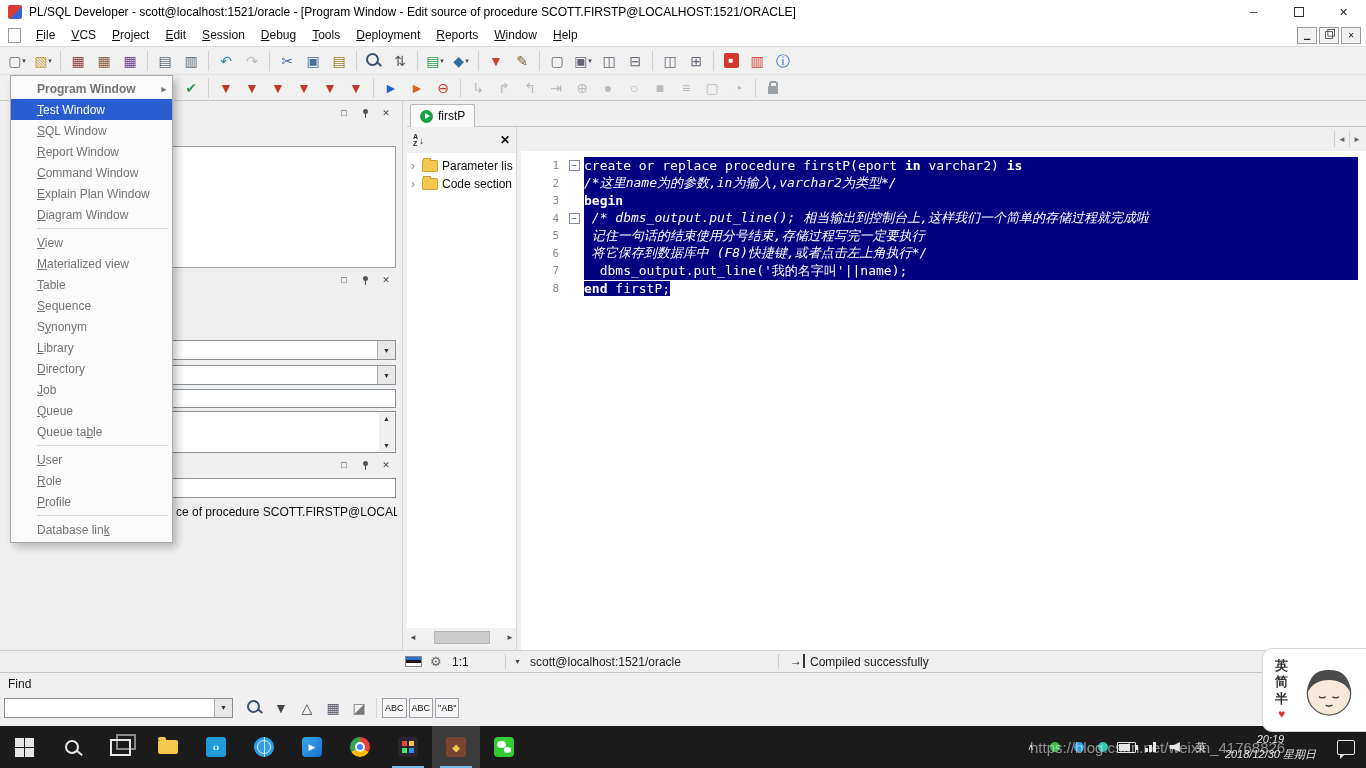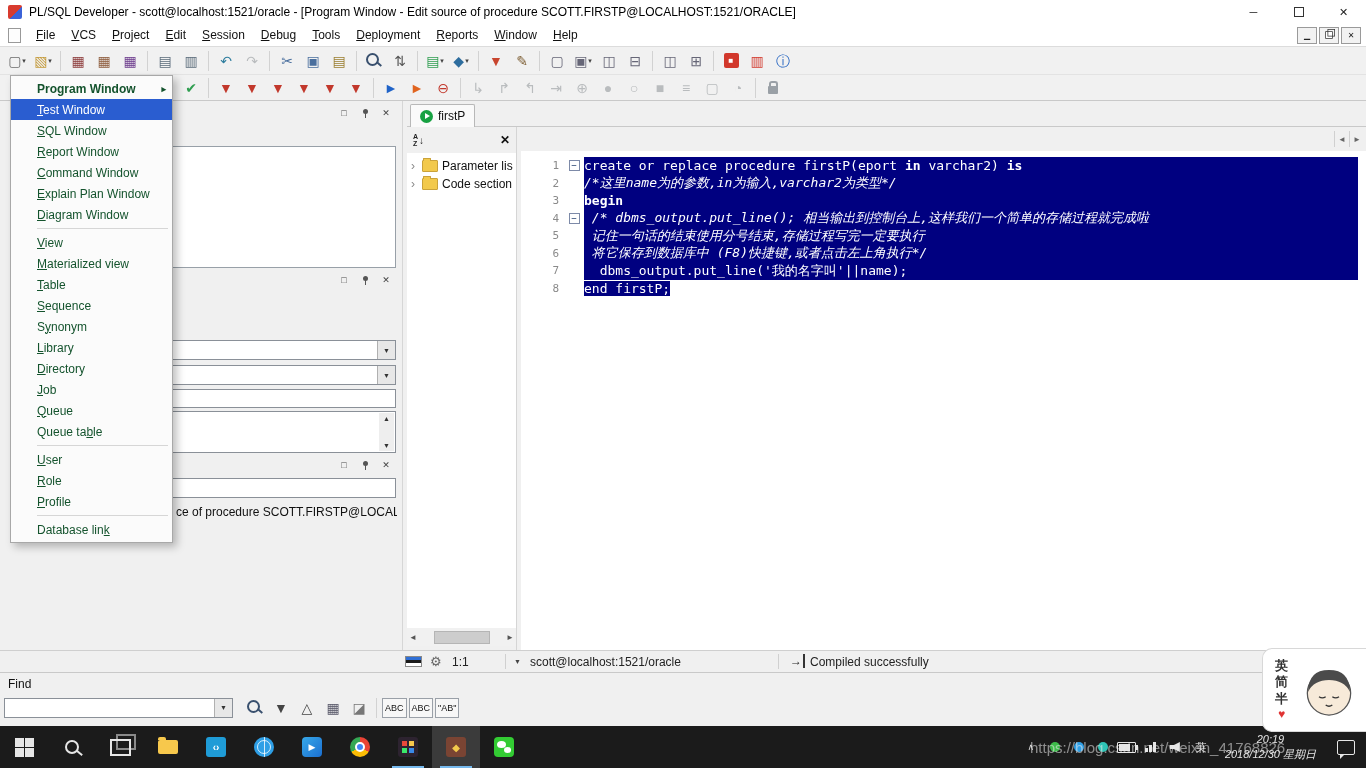--- a/index.html
+++ b/index.html
@@ -142,21 +142,21 @@
   .net i{width:3px;background:#e6e6e6;}
   .net i:nth-child(1){height:4px;} .net i:nth-child(2){height:7px;} .net i:nth-child(3){height:10px;}
   .vol{width:10px;height:10px;background:#e6e6e6;clip-path:polygon(0 30%,40% 30%,100% 0,100% 100%,40% 70%,0 70%);}
   .clk{flex-direction:column;line-height:1.35;padding:0 10px;width:auto;white-space:nowrap;font-style:italic;}
   .acenter{width:16px;height:13px;border:1.5px solid #e6e6e6;border-radius:2px;position:relative;}
   .acenter::after{content:"";position:absolute;left:2px;bottom:-5px;border-top:4px solid #e6e6e6;border-right:4px solid transparent;}
   #traychev{font-size:9px;color:#ddd;}
 
   
   #dropmenu{position:absolute;left:10px;top:75px;width:163px;background:#fbfbfb;border:1px solid #a8a8a8;box-shadow:4px 4px 8px rgba(0,0,0,.25);padding:2px 0;z-index:50;box-sizing:border-box;}
-  .menurow{height:21px;display:flex;align-items:center;padding:0 8px 0 26px;position:relative;color:#14532d;white-space:nowrap;}
+  .menurow{height:21px;display:flex;align-items:center;padding:0 8px 0 26px;position:relative;color:#737373;white-space:nowrap;}
   .menurow.sel{background:#2a5dd0;color:#fff;}
   .menurow.bold{font-weight:bold;}
   .menurow .sub{position:absolute;right:6px;font-size:9px;}
   .menusep{height:1px;background:#d6d6d6;margin:3px 4px 3px 26px;}
 
   
   #watermark{position:absolute;left:1030px;top:739px;font-size:15px;color:rgba(235,235,235,.55);z-index:90;pointer-events:none;white-space:nowrap;}
   #sticker{position:absolute;right:0;top:648px;width:104px;height:84px;background:#fff;border:1px solid #d8d8d8;border-right:none;border-radius:10px 0 0 10px;z-index:80;display:flex;align-items:center;justify-content:space-around;padding:4px;box-sizing:border-box;}
   .schars{display:flex;flex-direction:column;align-items:center;font-size:13px;font-weight:bold;color:#333;line-height:1.25;}
   .sheart{color:#e03333;font-size:12px;}
@@ -517,21 +517,21 @@
           <span class="ctext selfull"><span style="font-style: italic;"> 将它保存到数据库中 (F8)快捷键,或者点击左上角执行*/</span></span>
         </div>
         <div class="cline">
           <span class="cnum">7</span>
           <span class="cfold"></span>
           <span class="ctext selfull"><span>  dbms_output.put_line(</span><span>'我的名字叫'</span><span>||name);</span></span>
         </div>
         <div class="cline">
           <span class="cnum">8</span>
           <span class="cfold"></span>
-          <span class="ctext seltext"><span style="font-weight: normal;">end</span><span> firstP;</span></span>
+          <span class="ctext seltext"><span style="font-weight: bold;">end</span><span> firstP;</span></span>
         </div>
       </div>
   </div>
 
   <div id="statusbar">
     <span class="flag">
         <i></i>
         <i></i>
         <i></i>
       </span>

